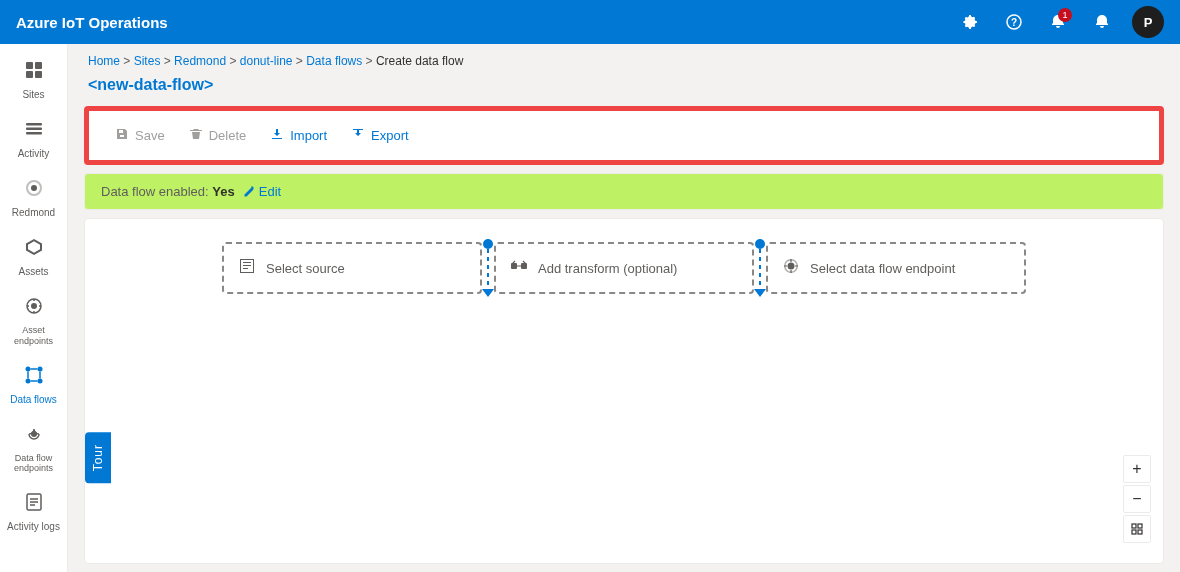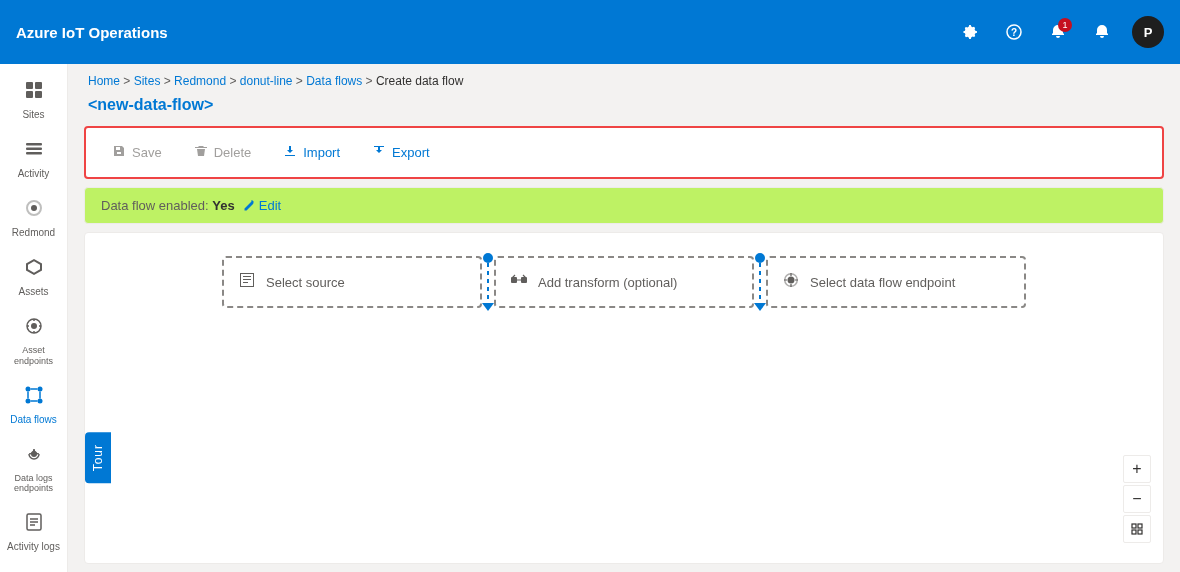--- a/index.html
+++ b/index.html
@@ -1,21 +1,21 @@
 <!DOCTYPE html>
 <html><head>
   <meta charset="utf-8">
   <style>
     * { box-sizing: border-box; margin: 0; padding: 0; }
     body { font-family: 'Segoe UI', Arial, sans-serif; font-size: 13px; background: #f3f2f1; display: flex; flex-direction: column; height: 572px; width: 1180px; overflow: hidden; }
 
     
     .topbar {
       background: #0078d4;
-      height: 64px;
+      height: 44px;
       display: flex;
       align-items: center;
       padding: 0 16px;
       flex-shrink: 0;
       justify-content: space-between;
     }
     .topbar-title {
       color: #fff;
       font-size: 15px;
       font-weight: 600;
@@ -129,27 +129,27 @@
     .page-title {
       padding: 4px 20px 12px 20px;
       font-size: 16px;
       font-weight: 600;
       color: #0078d4;
     }
 
     
     .toolbar-card {
       background: #fff;
-      border: 2px solid #ef4444;
+      border: 5px solid #ef4444;
       border-radius: 4px;
       margin: 0 16px 8px 16px;
       padding: 10px 16px;
       display: flex;
       align-items: center;
-      gap: 12px;
+      gap: 4px;
     }
     .toolbar-btn {
       display: flex;
       align-items: center;
       gap: 6px;
       padding: 6px 10px;
       border: none;
       background: transparent;
       cursor: pointer;
       color: #605e5c;
@@ -392,21 +392,21 @@
       <span class="label">Data flows</span>
     </div>
 
     <div class="sidebar-item">
       <span class="icon">
         <svg width="20" height="20" viewBox="0 0 20 20" fill="currentColor">
             <circle cx="10" cy="10" r="3"></circle>
             <path d="M5 10a5 5 0 005-5M5 10a5 5 0 005 5M15 10a5 5 0 01-5-5M15 10a5 5 0 01-5 5" stroke="currentColor" stroke-width="1.5" fill="none"></path>
           </svg>
       </span>
-      <span class="label" style="font-size:9px;">Data logs endpoints</span>
+      <span class="label" style="font-size:9px;">Data flow endpoints</span>
     </div>
 
     <div class="sidebar-item">
       <span class="icon">
         <svg width="20" height="20" viewBox="0 0 20 20" fill="currentColor">
             <rect x="3" y="2" width="14" height="16" rx="1.5" stroke="currentColor" stroke-width="1.5" fill="none"></rect>
             <path d="M6 7h8M6 10h8M6 13h5" stroke="currentColor" stroke-width="1.5"></path>
           </svg>
       </span>
       <span class="label">Activity logs</span>

